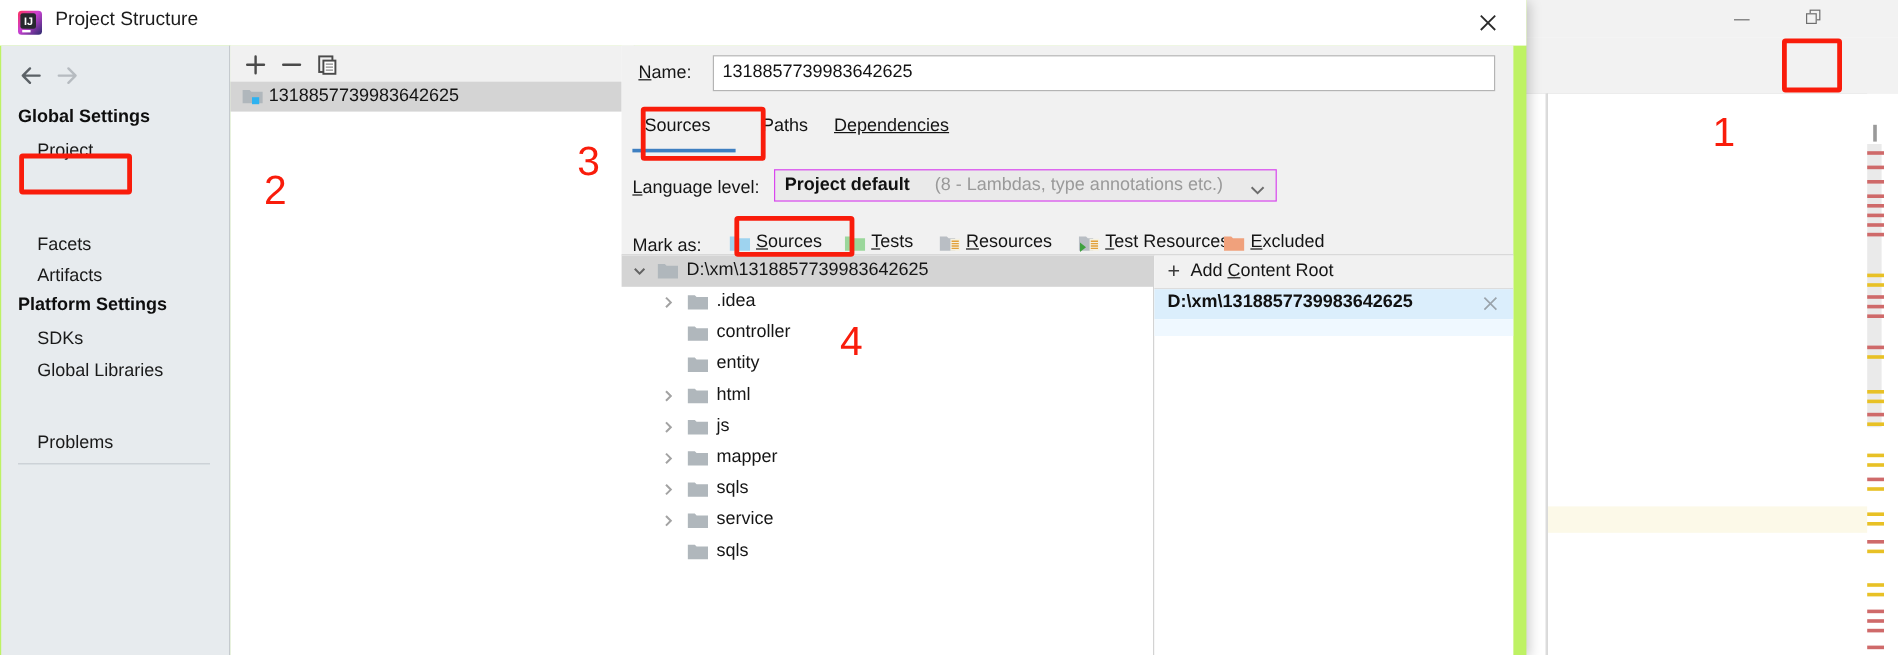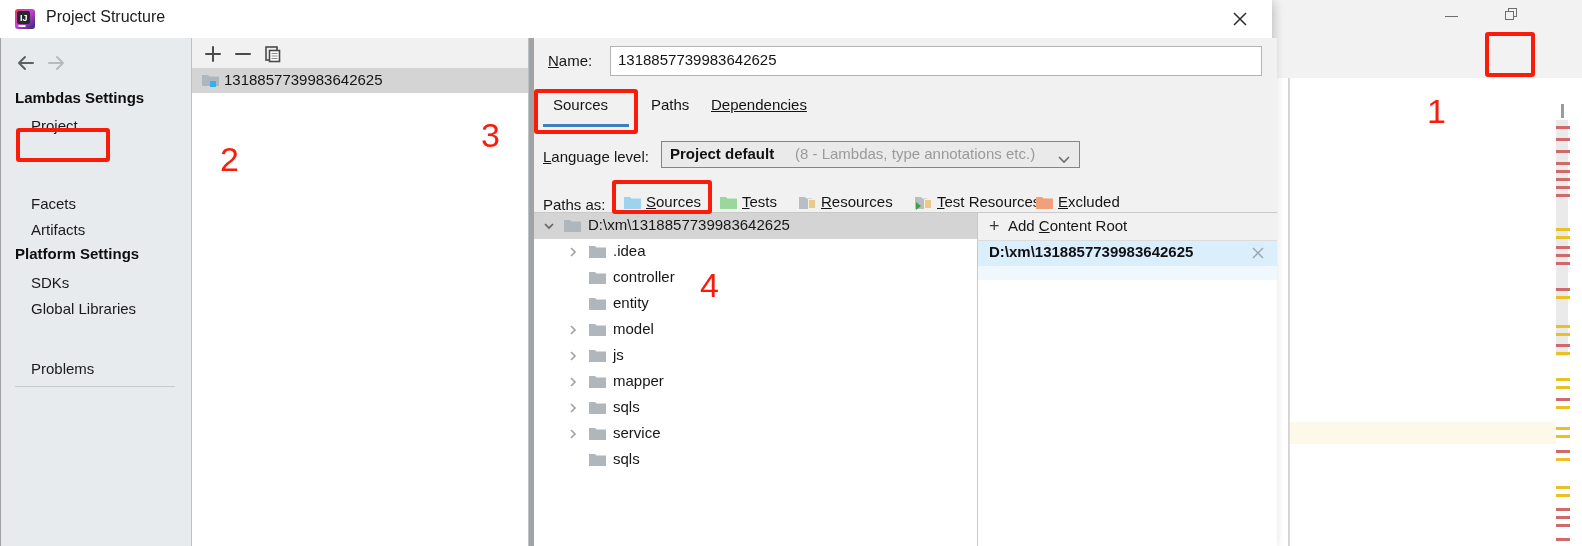--- a/index.html
+++ b/index.html
@@ -22,21 +22,21 @@
   #ide-gutter-b{position:absolute;left:1289px;top:78px;width:1px;height:468px;background:#d9d9d9;}
   #ide-editor{position:absolute;left:1290px;top:78px;width:292px;height:468px;background:#ffffff;}
   #ide-hl-line{position:absolute;left:1290px;top:422px;width:292px;height:22px;background:#fcf9e8;}
   #ide-stripe-track{position:absolute;left:1556px;top:78px;width:14px;height:468px;background:#ffffff;}
   #ide-scroll-thumb{position:absolute;left:1556px;top:120px;width:12px;height:236px;background:#eaeaea;}
   #ide-caret-mark{position:absolute;left:1561px;top:104px;width:3px;height:14px;background:#9a9a9a;}
   .stripe{position:absolute;left:1556px;width:14px;height:3px;}
   #ide-right-edge{position:absolute;left:1570px;top:78px;width:12px;height:468px;background:#ffffff;}
 
   
-  #dialog{position:absolute;left:0;top:0;width:1272px;height:546px;background:#a3a3a3;
+  #dialog{position:absolute;left:0;top:0;width:1272px;height:546px;background:#bef264;
      box-shadow:2px 2px 10px rgba(0,0,0,.22);}
   #dlg-titlebar{position:absolute;left:0;top:0;width:1272px;height:38px;background:#ffffff;}
   #dlg-icon{position:absolute;left:14px;top:8px;width:22px;height:22px;}
   #dlg-title{position:absolute;left:46px;top:8px;font-size:16px;color:#1c1c1c;white-space:nowrap;}
   #dlg-close{position:absolute;left:1222px;top:6px;width:38px;height:26px;}
   #dlg-close svg{position:absolute;left:10px;top:5px;}
 
   
   #sidebar{position:absolute;left:1px;top:38px;width:191px;height:508px;background:#e7ebee;border-right:1px solid #bcc2c6;box-sizing:border-box;}
   #nav-back{position:absolute;left:12px;top:12px;width:26px;height:26px;}
@@ -52,21 +52,21 @@
   #mods-toolbar{position:absolute;left:0;top:0;width:336px;height:30px;background:#f1f1f1;}
   .mt-btn{position:absolute;top:4px;width:24px;height:24px;}
   #mt-add{left:9px;}
   #mt-rem{left:39px;}
   #mt-copy{left:69px;}
   #mods-row{position:absolute;left:0;top:30px;width:336px;height:25px;background:#d4d4d4;}
   #mods-row .mr-ico{position:absolute;left:10px;top:5px;width:16px;height:14px;}
   #mods-row .mr-lbl{position:absolute;left:32px;top:3px;font-size:15px;color:#141414;white-space:nowrap;}
 
   
-  #pane{position:absolute;left:534px;top:38px;width:743px;height:508px;background:#ffffff;}
+  #pane{position:absolute;left:518px;top:38px;width:743px;height:508px;background:#ffffff;}
   #pane-top{position:absolute;left:0;top:0;width:743px;height:175px;background:#f1f1f1;border-bottom:1px solid #c9c9c9;box-sizing:border-box;}
   #lbl-name{position:absolute;left:14px;top:14px;font-size:15px;color:#161616;white-space:nowrap;}
   #name-input{position:absolute;left:76px;top:8px;width:652px;height:30px;background:#ffffff;border:1px solid #b4b4b4;box-sizing:border-box;
      font-size:15px;color:#141414;padding:4px 0 0 7px;}
   .tab{position:absolute;top:58px;height:32px;font-size:15px;color:#141414;white-space:nowrap;}
   #tab-sources{left:19px;}
   #tab-sources .ul{position:absolute;left:-10px;top:28px;width:86px;height:3px;background:#3e7fc1;}
   #tab-paths{left:117px;}
   #tab-deps{left:177px;text-decoration:underline;}
   #lbl-langlevel{position:absolute;left:9px;top:110px;font-size:15px;color:#161616;white-space:nowrap;}
@@ -209,21 +209,21 @@
       <svg width="26" height="26" viewBox="0 0 26 26">
           <path d="M20 13H6 M12 7 L6 13 L12 19" stroke="#5b6166" stroke-width="2" fill="none" stroke-linecap="round" stroke-linejoin="round"></path>
         </svg>
     </div>
     <div id="nav-fwd">
       <svg width="26" height="26" viewBox="0 0 26 26">
           <path d="M6 13h14 M14 7 L20 13 L14 19" stroke="#b6bbc0" stroke-width="2" fill="none" stroke-linecap="round" stroke-linejoin="round"></path>
         </svg>
     </div>
 
-    <div class="grp-head" style="top:51px">Lambdas Settings</div>
+    <div class="grp-head" style="top:51px">Global Settings</div>
     <div class="nav-item" style="top:77px">
         <span>Project</span>
       </div>
     <div class="nav-item" style="top:155px">
         <span>Facets</span>
       </div>
     <div class="nav-item" style="top:181px">
         <span>Artifacts</span>
       </div>
 
@@ -292,21 +292,21 @@
       <div id="langlevel-combo">
         <span id="ll-strong">Project default</span>
         <span id="ll-dim">(8 - Lambdas, type annotations etc.)</span>
         <span id="ll-arrow">
           <svg width="14" height="10" viewBox="0 0 14 10">
               <path d="M2 2 L7 7 L12 2" stroke="#6d6d6d" stroke-width="1.6" fill="none"></path>
             </svg>
         </span>
       </div>
 
-      <div id="lbl-markas">Paths as:</div>
+      <div id="lbl-markas">Mark as:</div>
 
       <div class="mark" id="mark-sources">
         <span class="mi">
           <svg width="17" height="15" viewBox="0 0 17 15">
               <path d="M0 2h6l1.5 1.5H17V14H0z" fill="#9ed3ef"></path>
             </svg>
         </span>
         <span class="ml"><u>S</u>ources</span>
       </div>
       <div class="mark" id="mark-tests">
@@ -384,21 +384,21 @@
             </svg></span>
         <span class="tlbl" style="left:79px;top:3px">entity</span>
       </div>
       <div class="tnode" style="top:104px">
         <span class="tw" style="left:32px;top:6px"><svg width="14" height="14" viewBox="0 0 14 14">
               <path d="M5 3 L9 7 L5 11" stroke="#a3a3a3" stroke-width="1.7" fill="none"></path>
             </svg></span>
         <span class="tfi" style="left:55px;top:6px"><svg width="17" height="14" viewBox="0 0 17 14">
               <path d="M0 1h6l1.5 1.5H17V13H0z" fill="#b0b7bc"></path>
             </svg></span>
-        <span class="tlbl" style="left:79px;top:3px">model</span>
+        <span class="tlbl" style="left:79px;top:3px">html</span>
       </div>
       <div class="tnode" style="top:156px">
         <span class="tw" style="left:32px;top:6px"><svg width="14" height="14" viewBox="0 0 14 14">
               <path d="M5 3 L9 7 L5 11" stroke="#a3a3a3" stroke-width="1.7" fill="none"></path>
             </svg></span>
         <span class="tfi" style="left:55px;top:6px"><svg width="17" height="14" viewBox="0 0 17 14">
               <path d="M0 1h6l1.5 1.5H17V13H0z" fill="#b0b7bc"></path>
             </svg></span>
         <span class="tlbl" style="left:79px;top:3px">mapper</span>
       </div>

